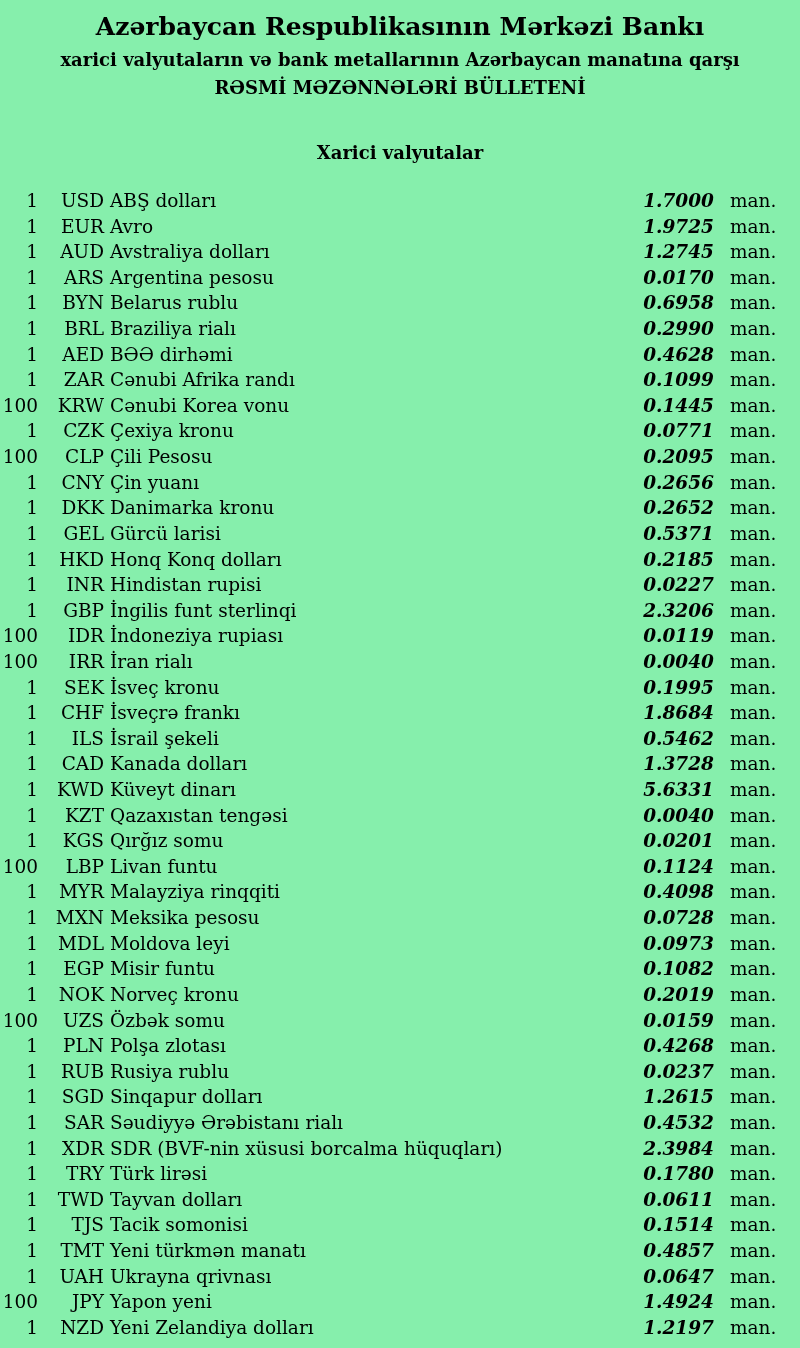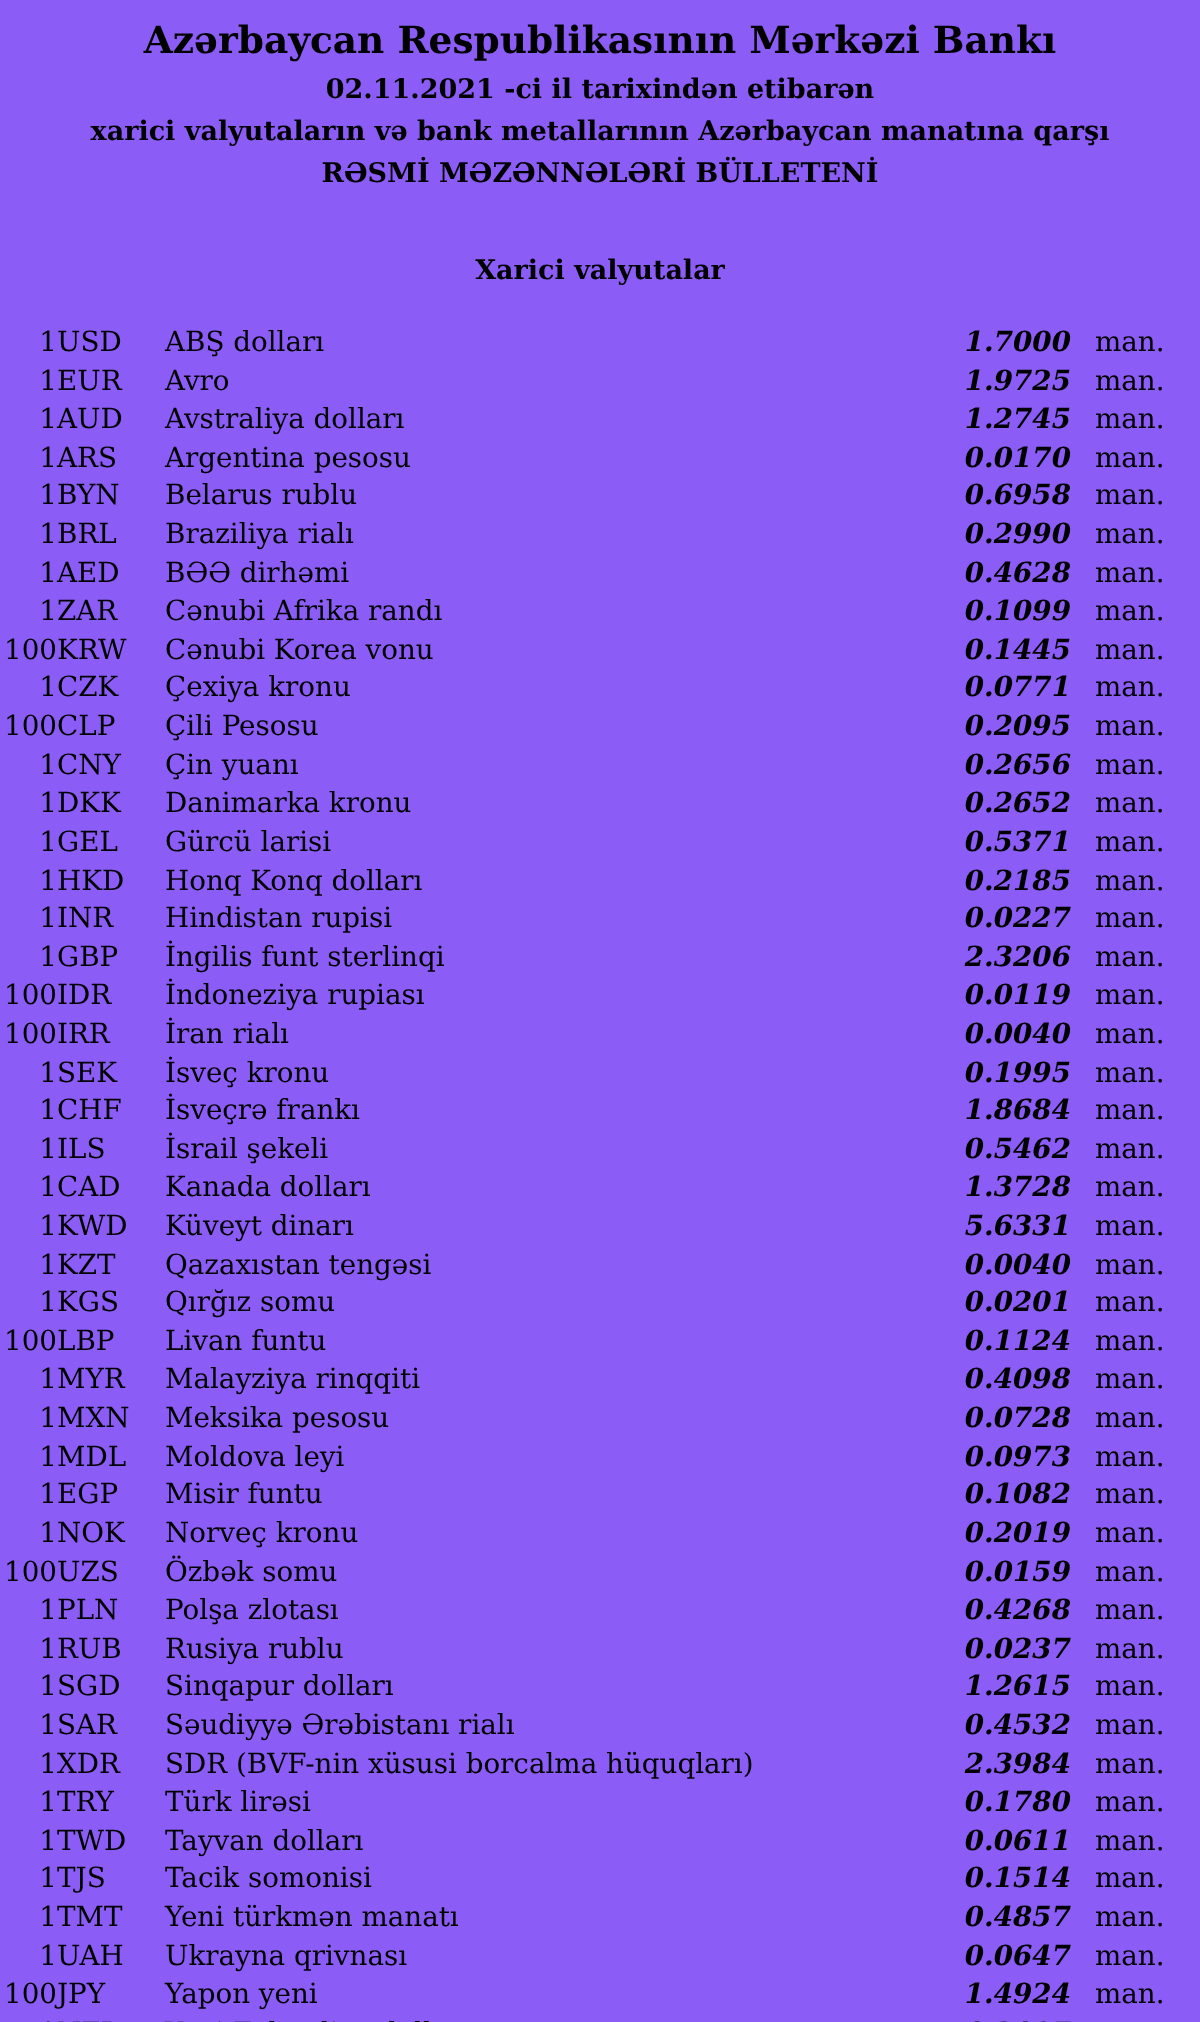--- a/index.html
+++ b/index.html
@@ -1,20 +1,20 @@
 <!DOCTYPE html>
 <html><head>
 <meta charset="utf-8">
 <style>
   html, body { margin: 0; padding: 0; background: #ffffff; }
   .page {
     position: relative;
     width: 800px;
     height: 1348px;
-    background: #8b5cf6;
+    background: #86efac;
     color: #000000;
     font-family: "DejaVu Serif", serif;
     overflow: hidden;
   }
   header { text-align: center; }
   .bank-title {
     margin: 12px 0 4px 0;
     font-size: 25px;
     line-height: 30px;
     font-weight: bold;
@@ -34,32 +34,31 @@
   .rates { margin-top: 1px; }
   .row {
     display: flex;
     align-items: baseline;
     height: 25.62px;
     line-height: 25.62px;
     font-size: 18.5px;
     white-space: nowrap;
   }
   .nominal { width: 38px; text-align: right; flex: none; }
-  .code    { width: 66px; text-align: left; flex: none; }
+  .code    { width: 66px; text-align: right; flex: none; }
   .name    { flex: 1 1 auto; padding-left: 6px; overflow: hidden; margin-top: 20px; }
   .value   { width: 90px; text-align: right; flex: none; font-weight: bold; font-style: italic; }
   .unit    { width: 86px; flex: none; text-align: left; padding-left: 16px; box-sizing: border-box; }
 </style>
 </head>
 <body>
 
 <div class="page">
   <header>
     <div class="bank-title">Azərbaycan Respublikasının Mərkəzi Bankı</div>
-    <div class="hline">02.11.2021  -ci il tarixindən etibarən</div>
     <div class="hline">xarici valyutaların və bank metallarının Azərbaycan manatına qarşı</div>
     <div class="hline">RƏSMİ MƏZƏNNƏLƏRİ BÜLLETENİ</div>
   </header>
 
   <div class="section-title">Xarici valyutalar</div>
 
   <div class="rates" id="rates">
       <div class="row">
     <span class="nominal">1</span>
     <span class="code">USD</span>

